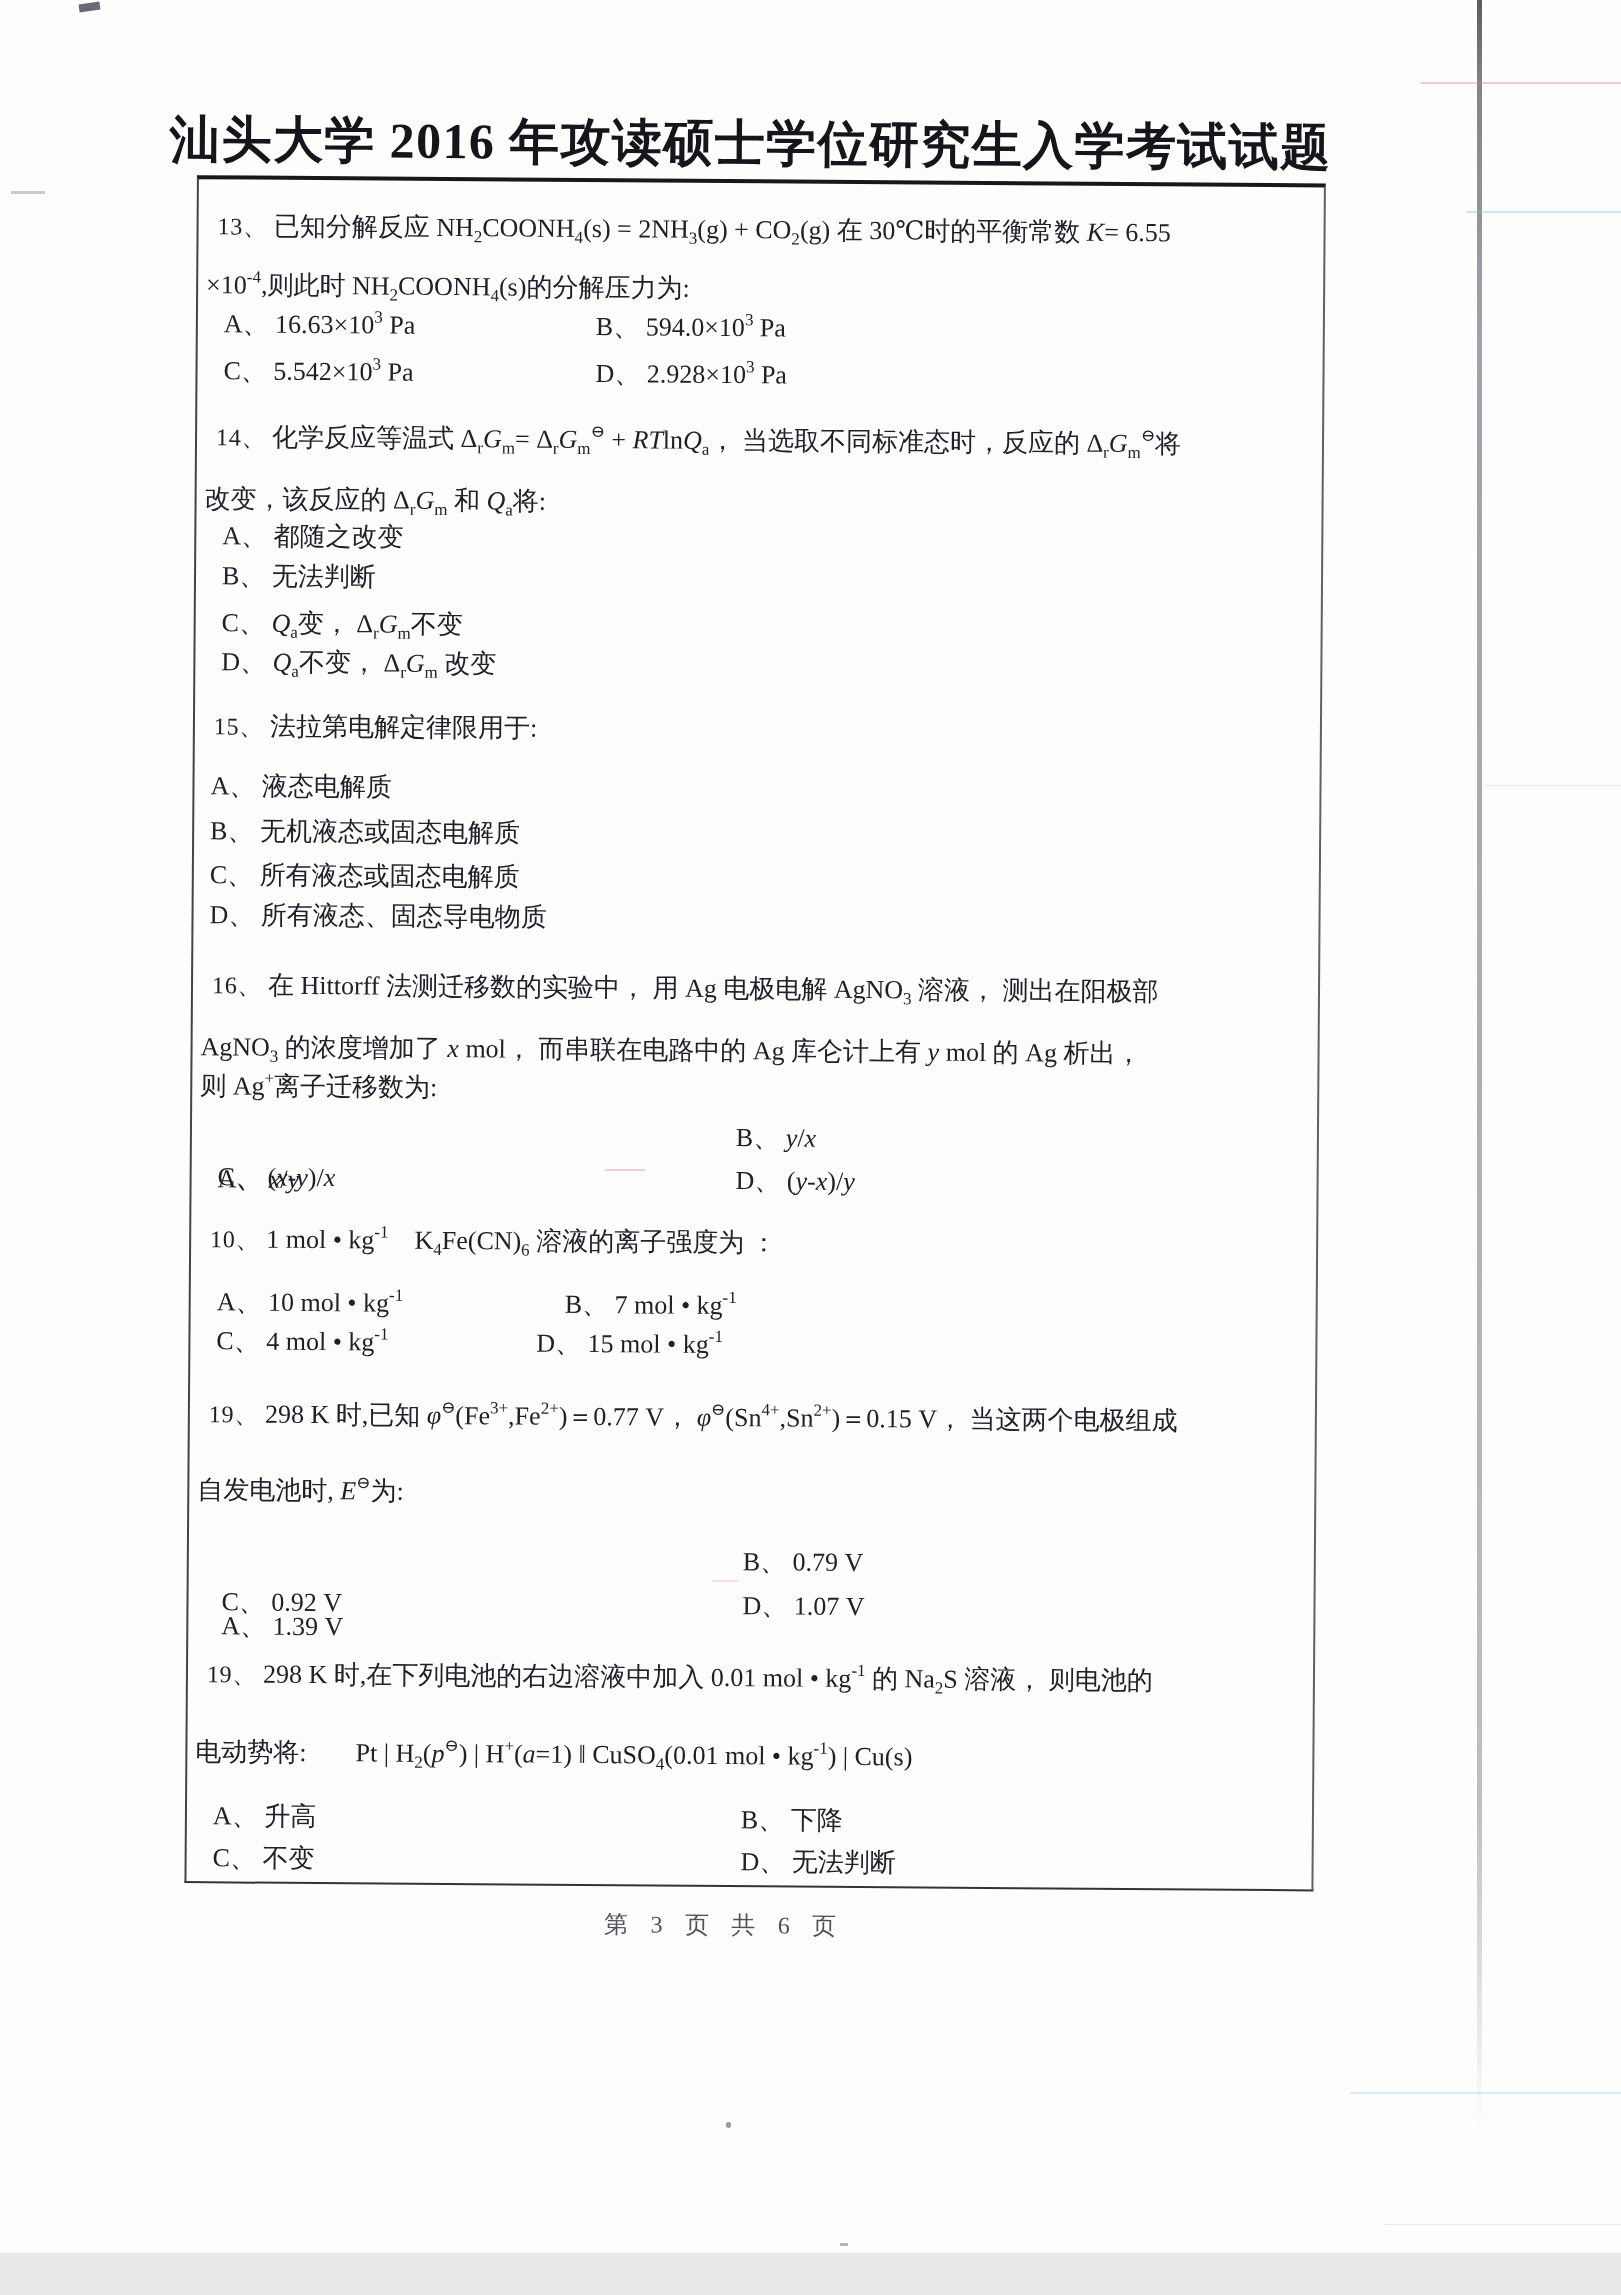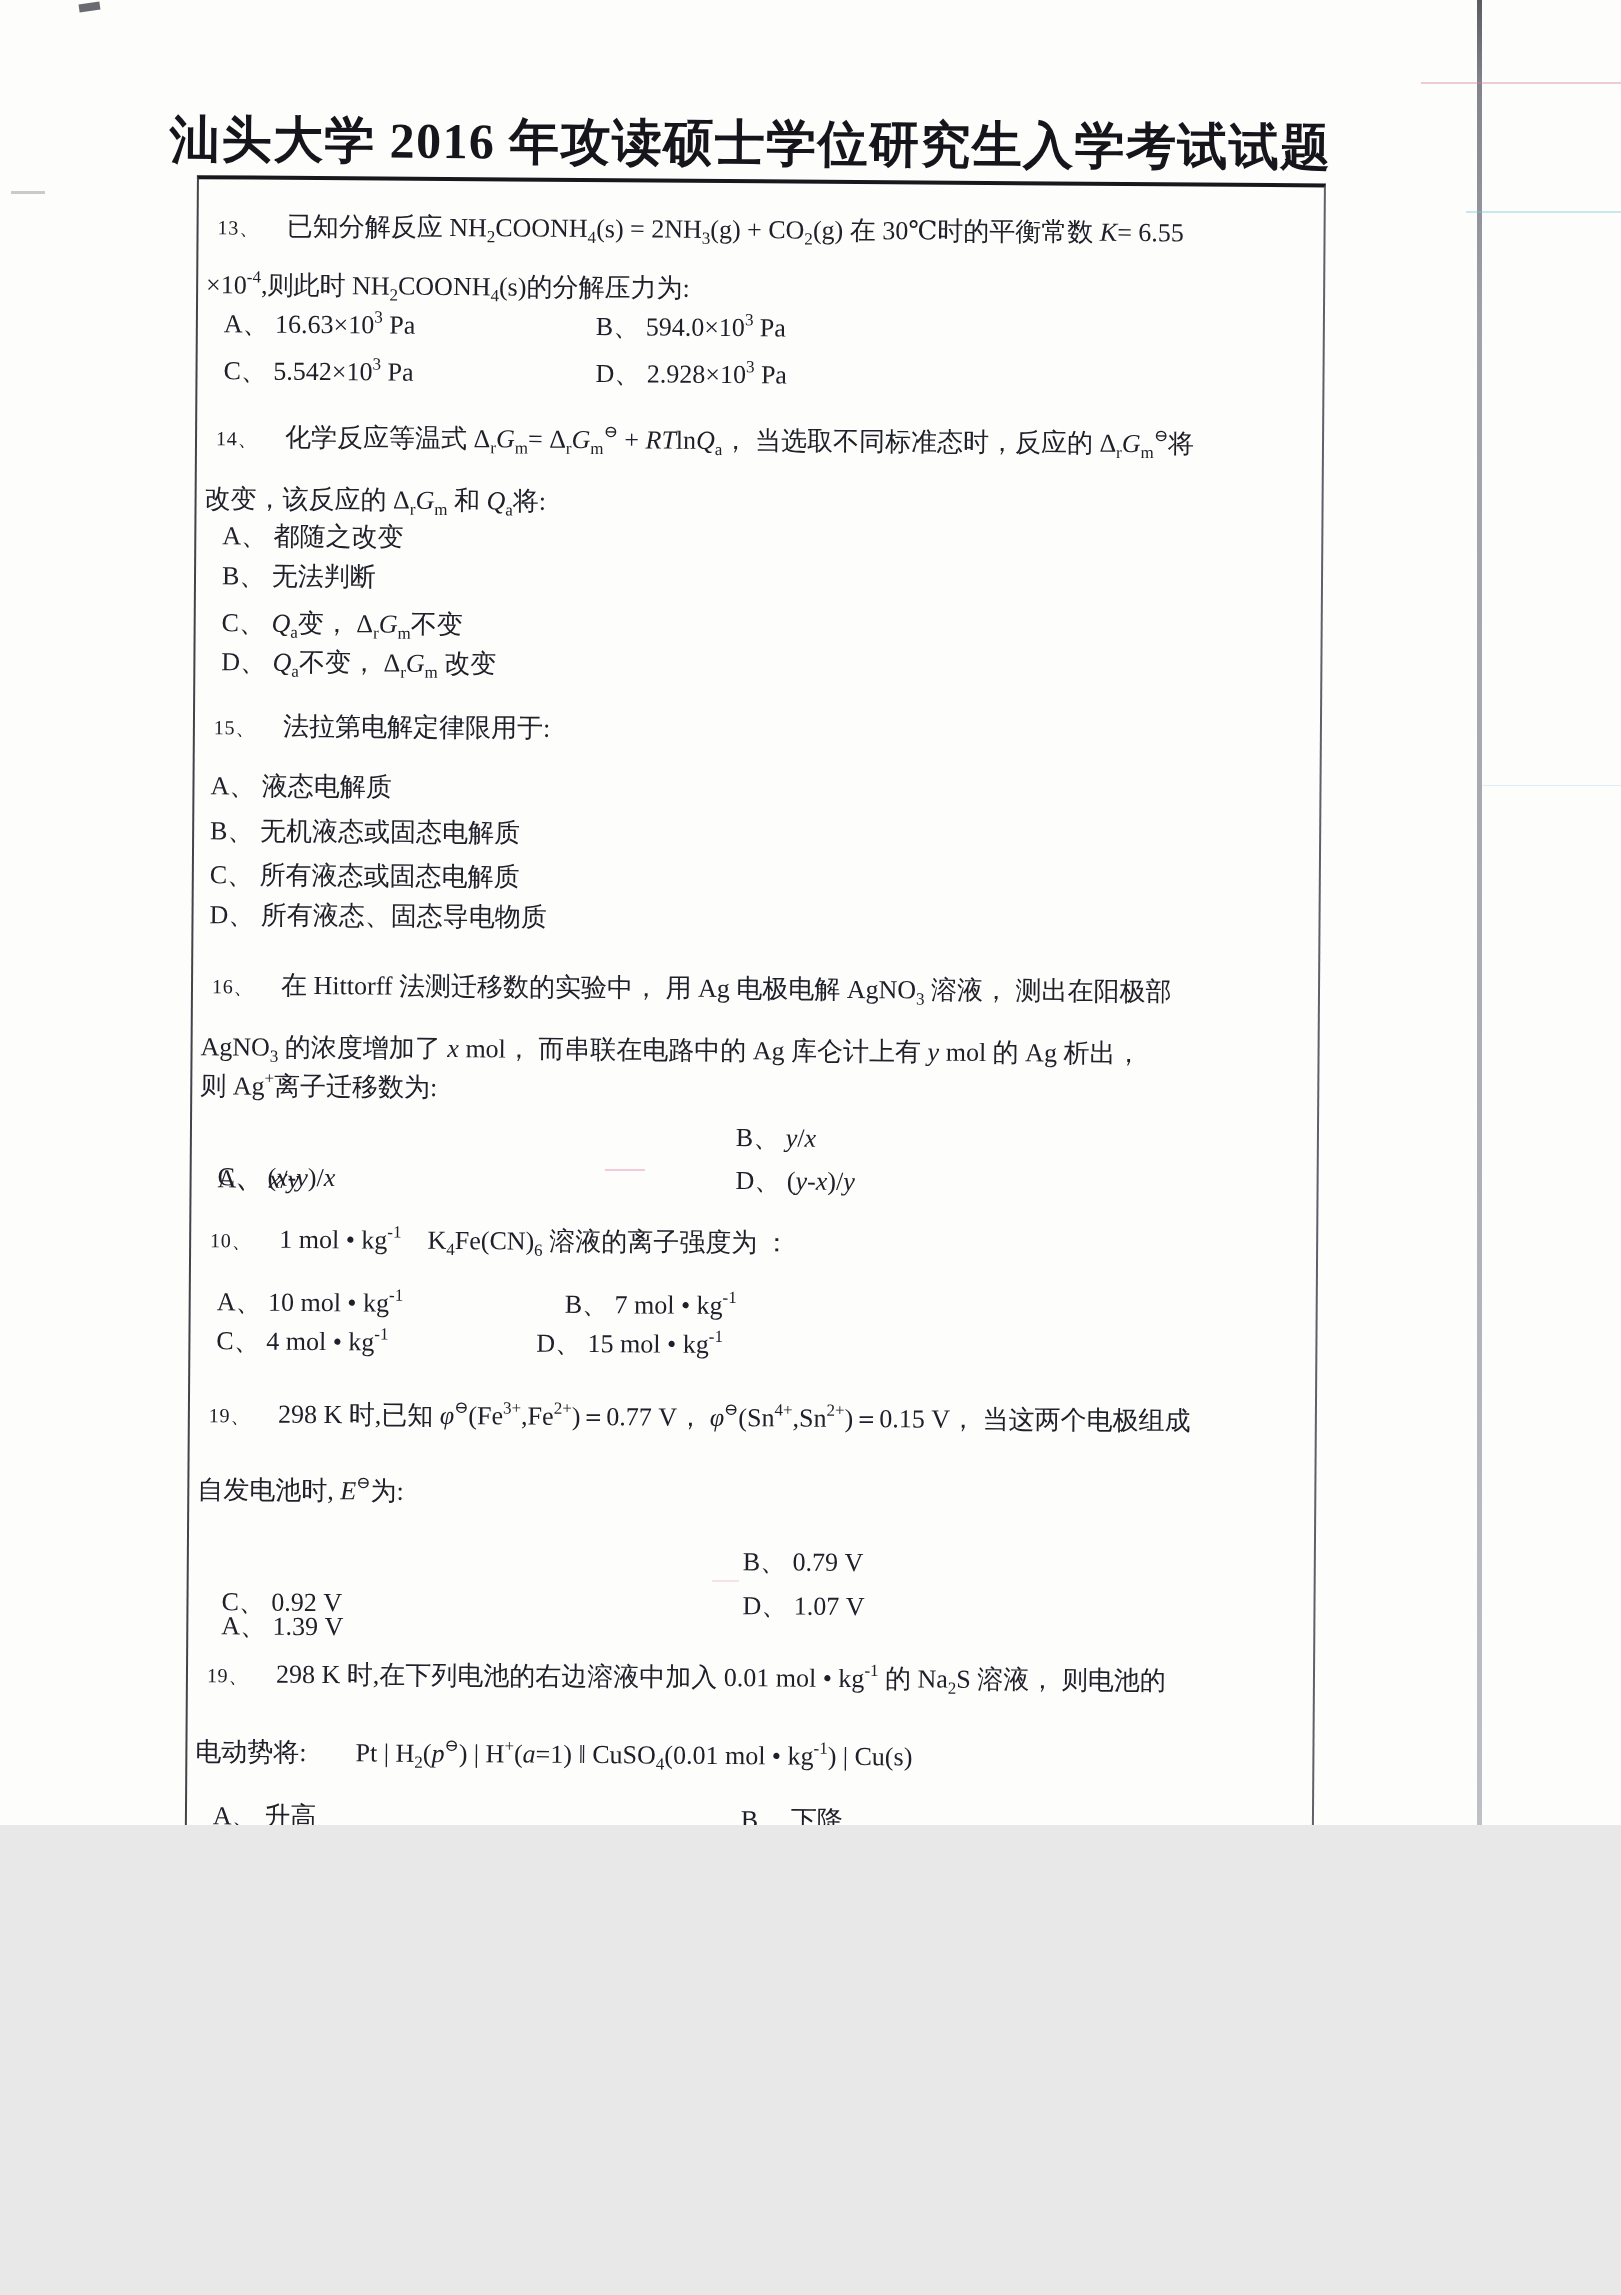--- a/index.html
+++ b/index.html
@@ -1,18 +1,18 @@
 <!DOCTYPE html>
 <html style="font-size:11px"><head>
 <meta charset="utf-8">
 <style>
   html,body{margin:0;padding:0;background:#e8e8e8;}
   .page{
     position:relative;
-    width:1622px;height:1825px;
+    width:1622px;height:2253px;
     background:#fdfdfc;
     overflow:hidden;
     font-family:"Liberation Serif","DejaVu Serif",serif;
     color:#22222a;
   }
   .rot{
     position:absolute;left:0;top:0;width:1622px;height:2295px;
     transform:rotate(0.42deg);
     transform-origin:177px 170px;
   }
@@ -28,21 +28,21 @@
     border-right:2px solid #60606a;
     border-bottom:2.7px solid #33333a;
     background:transparent;
   }
   .t{
     position:absolute;white-space:nowrap;
     font-size:26px;line-height:1.25;color:#20202a;
   }
   .t sub{font-size:17px;vertical-align:baseline;position:relative;top:6.1px;line-height:0;}
   .t sup{font-size:17px;vertical-align:baseline;position:relative;top:-11px;line-height:0;}
-  .num{font-size:20px;margin-right:27px;letter-spacing:0.7px;text-align:right;}
+  .num{font-size:24px;margin-right:6px;letter-spacing:0.7px;text-align:right;}
   .footer{
     position:absolute;left:617px;top:1905px;
     font-size:24px;letter-spacing:8.2px;color:#4f4f58;white-space:nowrap;
   }
   .art{position:absolute;}
   .vline{
     left:1477px;top:0;width:4.8px;height:2127px;
     background:linear-gradient(to bottom,#3f3f47 0%,#6e6e78 4%,#90909a 15%,#a2a2ac 55%,#b3b3bc 85%,rgba(180,180,190,0) 100%);
     opacity:.85;
   }

